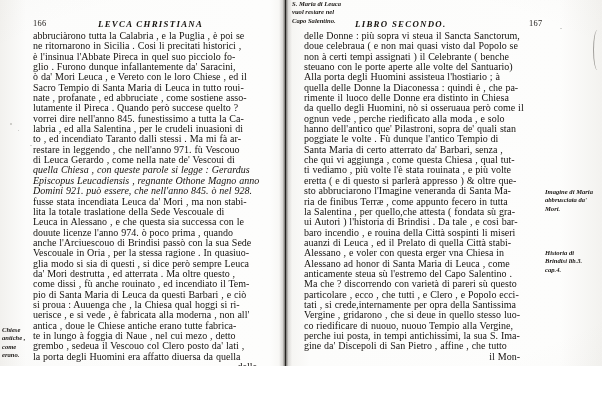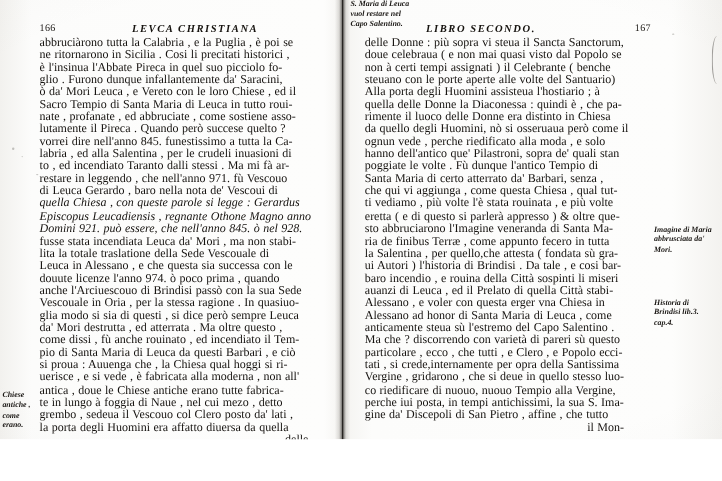--- a/index.html
+++ b/index.html
@@ -105,21 +105,21 @@
     font-style: italic;
     font-weight: bold;
     font-size: 8.8px;
     letter-spacing: 1.3px;
     white-space: nowrap;
     color: #16130f;
   }
 
   
   .col-left .folio    { left: 33px; }
-  .col-left .rh-title { left: 110px; }
+  .col-left .rh-title { left: 98px; }
   
   .col-right .rh-title { left: 63px; }
   .col-right .folio    { left: 237px; }
 
   .body-text {
     position: absolute;
     font-size: 10px;
     line-height: 10.35px;
     color: #15120f;
     text-align: justify;
@@ -207,21 +207,21 @@
           <span class="ln">è l'insinua l'Abbate Pireca  in quel suo picciolo fo-</span>
           <span class="ln">glio .  Furono dunque infallantemente da' Saracini,</span>
           <span class="ln">ò da' Mori Leuca , e Vereto con le loro Chiese , ed il</span>
           <span class="ln">Sacro Tempio di Santa Maria di Leuca in tutto roui-</span>
           <span class="ln">nate , profanate , ed abbruciate , come sostiene asso-</span>
           <span class="ln">lutamente il Pireca . Quando però succese quelto ?</span>
           <span class="ln">vorrei dire nell'anno 845. funestissimo a tutta la Ca-</span>
           <span class="ln">labria , ed alla Salentina , per le crudeli inuasioni di</span>
           <span class="ln">to , ed incendiato Taranto dalli stessi .  Ma mi fà ar-</span>
           <span class="ln">restare in leggendo , che nell'anno 971. fù Vescouo</span>
-          <span class="ln">di Leuca Gerardo ,  baro nella nota de' Vescoui  di</span>
+          <span class="ln">di Leuca Gerardo ,  come nella nate de' Vescoui  di</span>
           <span class="ln"><i>quella Chiesa , con queste parole si legge : Gerardus</i></span>
           <span class="ln"><i>Episcopus Leucadiensis , regnante Othone Magno anno</i></span>
           <span class="ln"><i>Domini 921. può essere, che nell'anno 845. ò nel 928.</i></span>
           <span class="ln">fusse stata incendiata Leuca da' Mori , ma non stabi-</span>
           <span class="ln">lita la totale traslatione della Sede Vescouale di</span>
           <span class="ln">Leuca in Alessano , e che questa sia successa con le</span>
           <span class="ln">douute licenze l'anno  974.  ò poco prima , quando</span>
           <span class="ln">anche l'Arciuescouo di Brindisi passò con la sua Sede</span>
           <span class="ln">Vescouale in Oria , per la stessa ragione . In quasiuo-</span>
           <span class="ln">glia modo si sia di questi , si dice però sempre Leuca</span>

